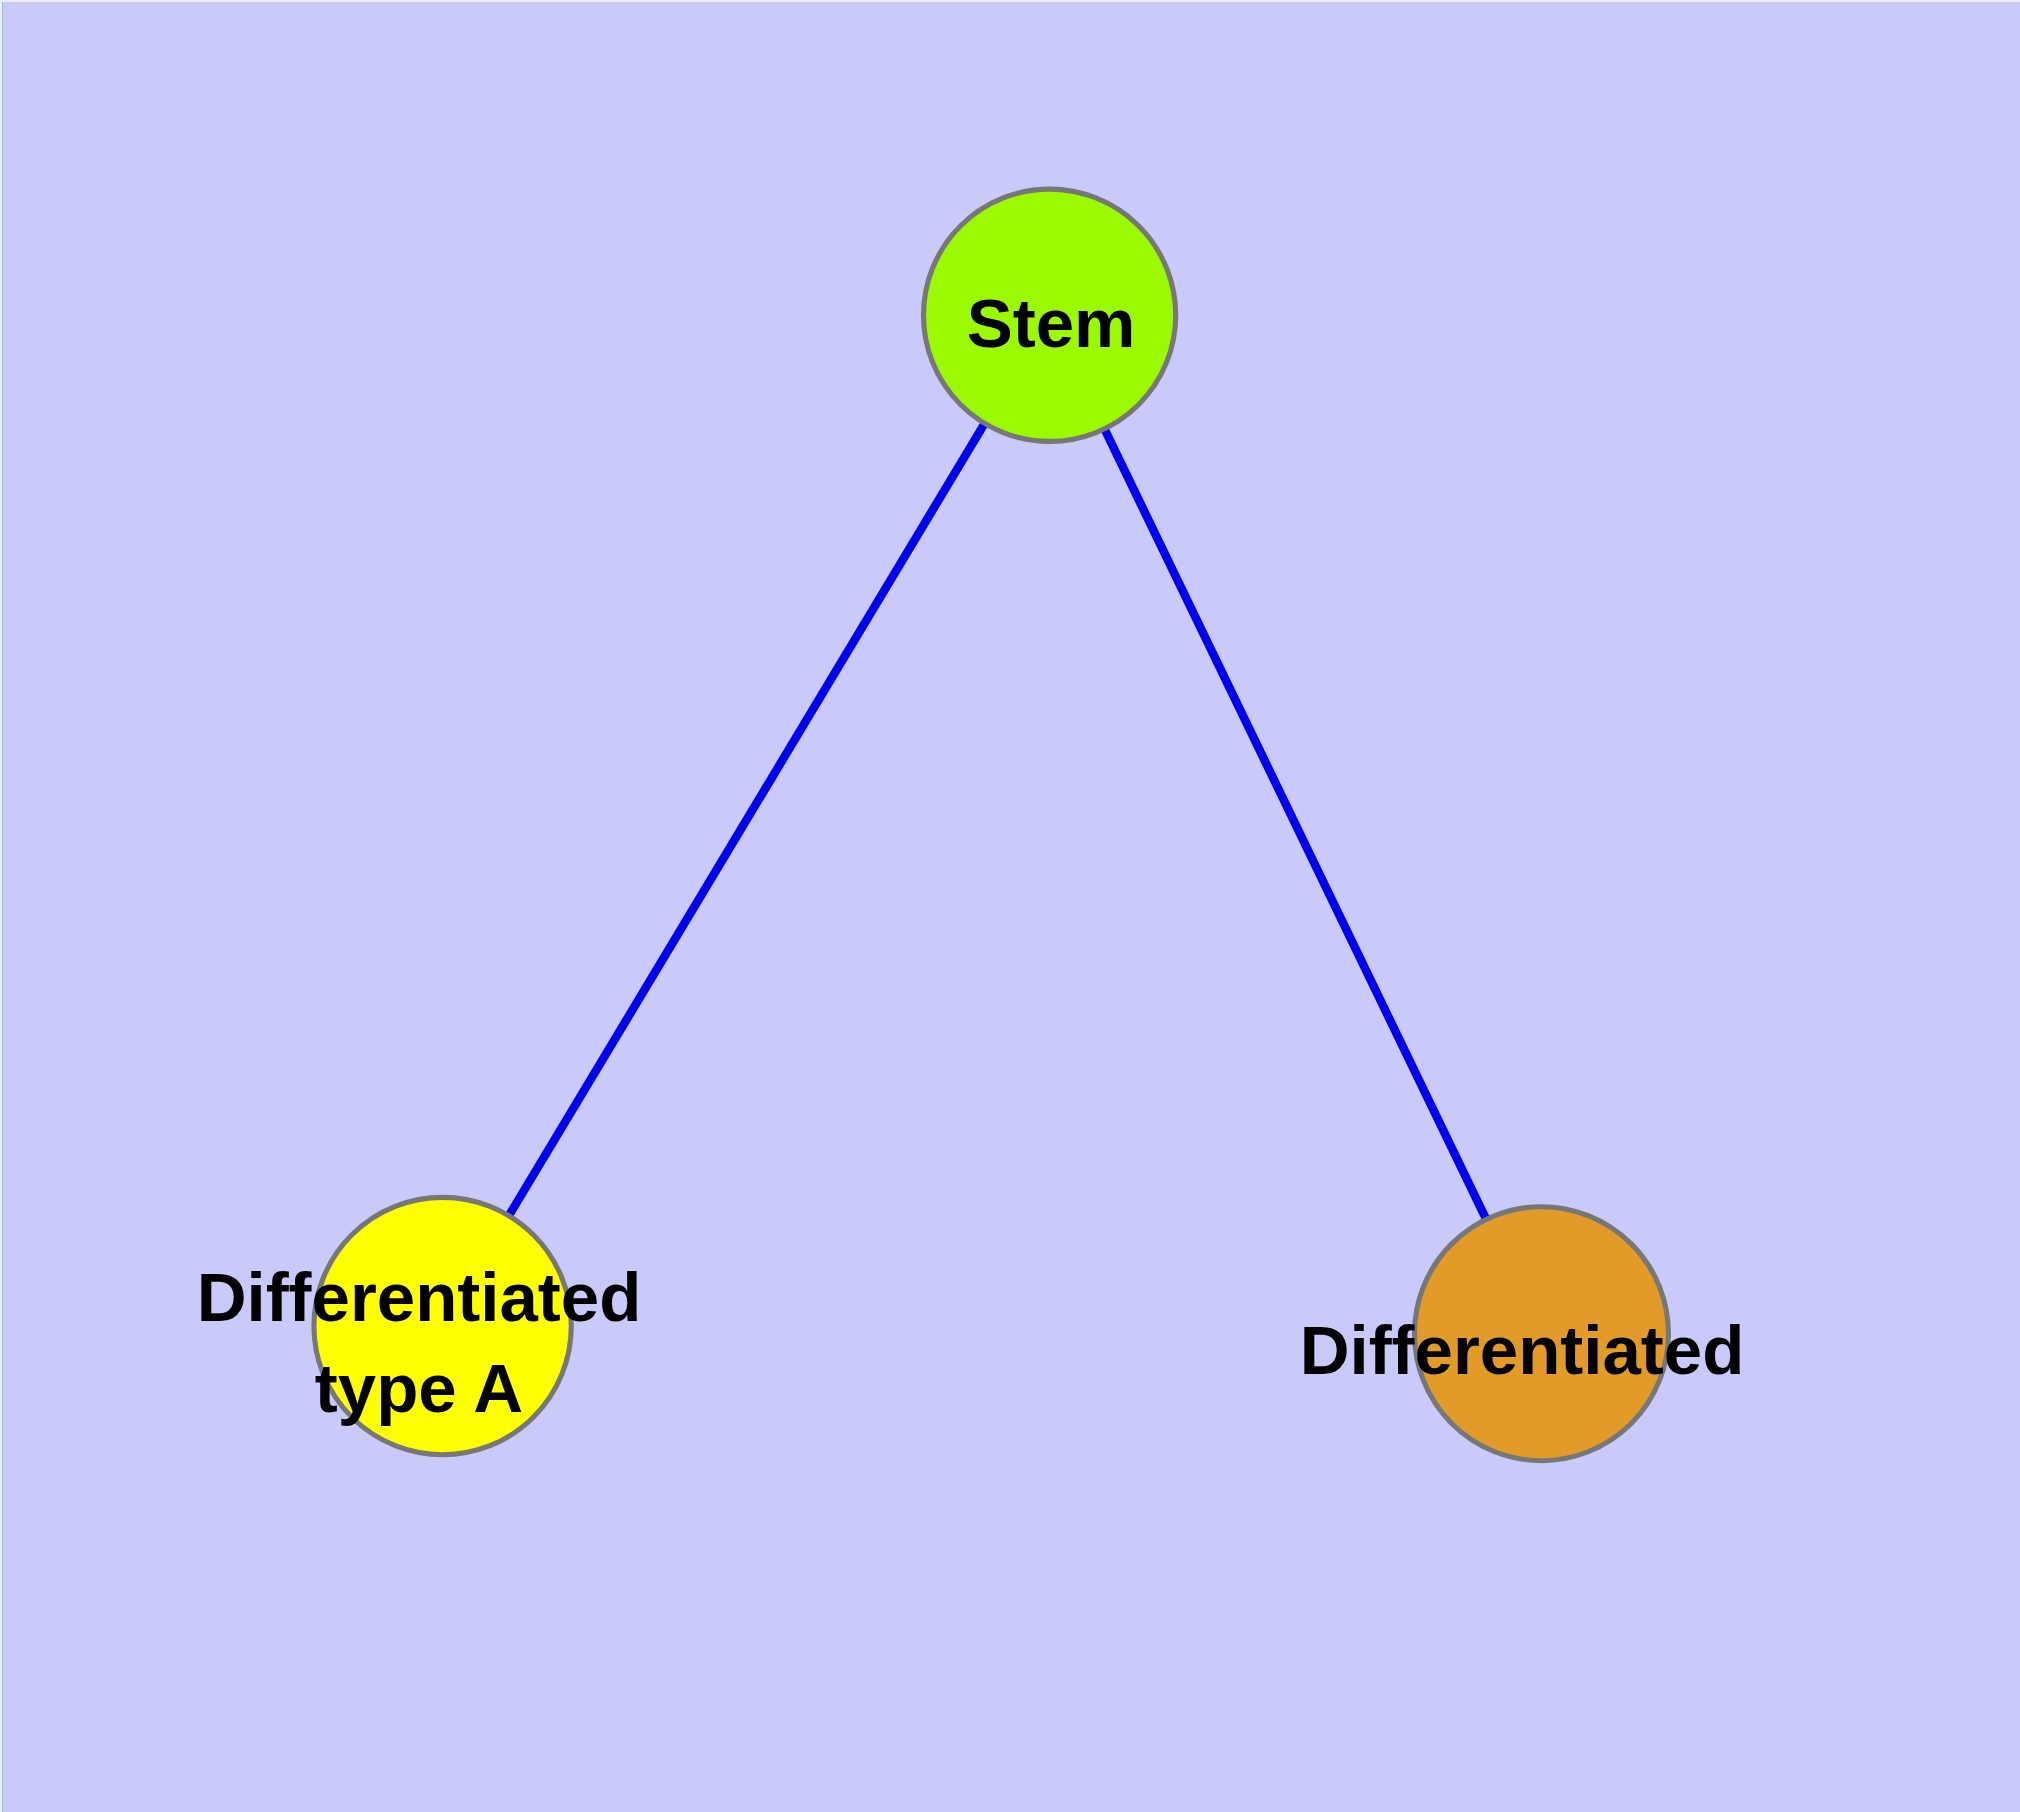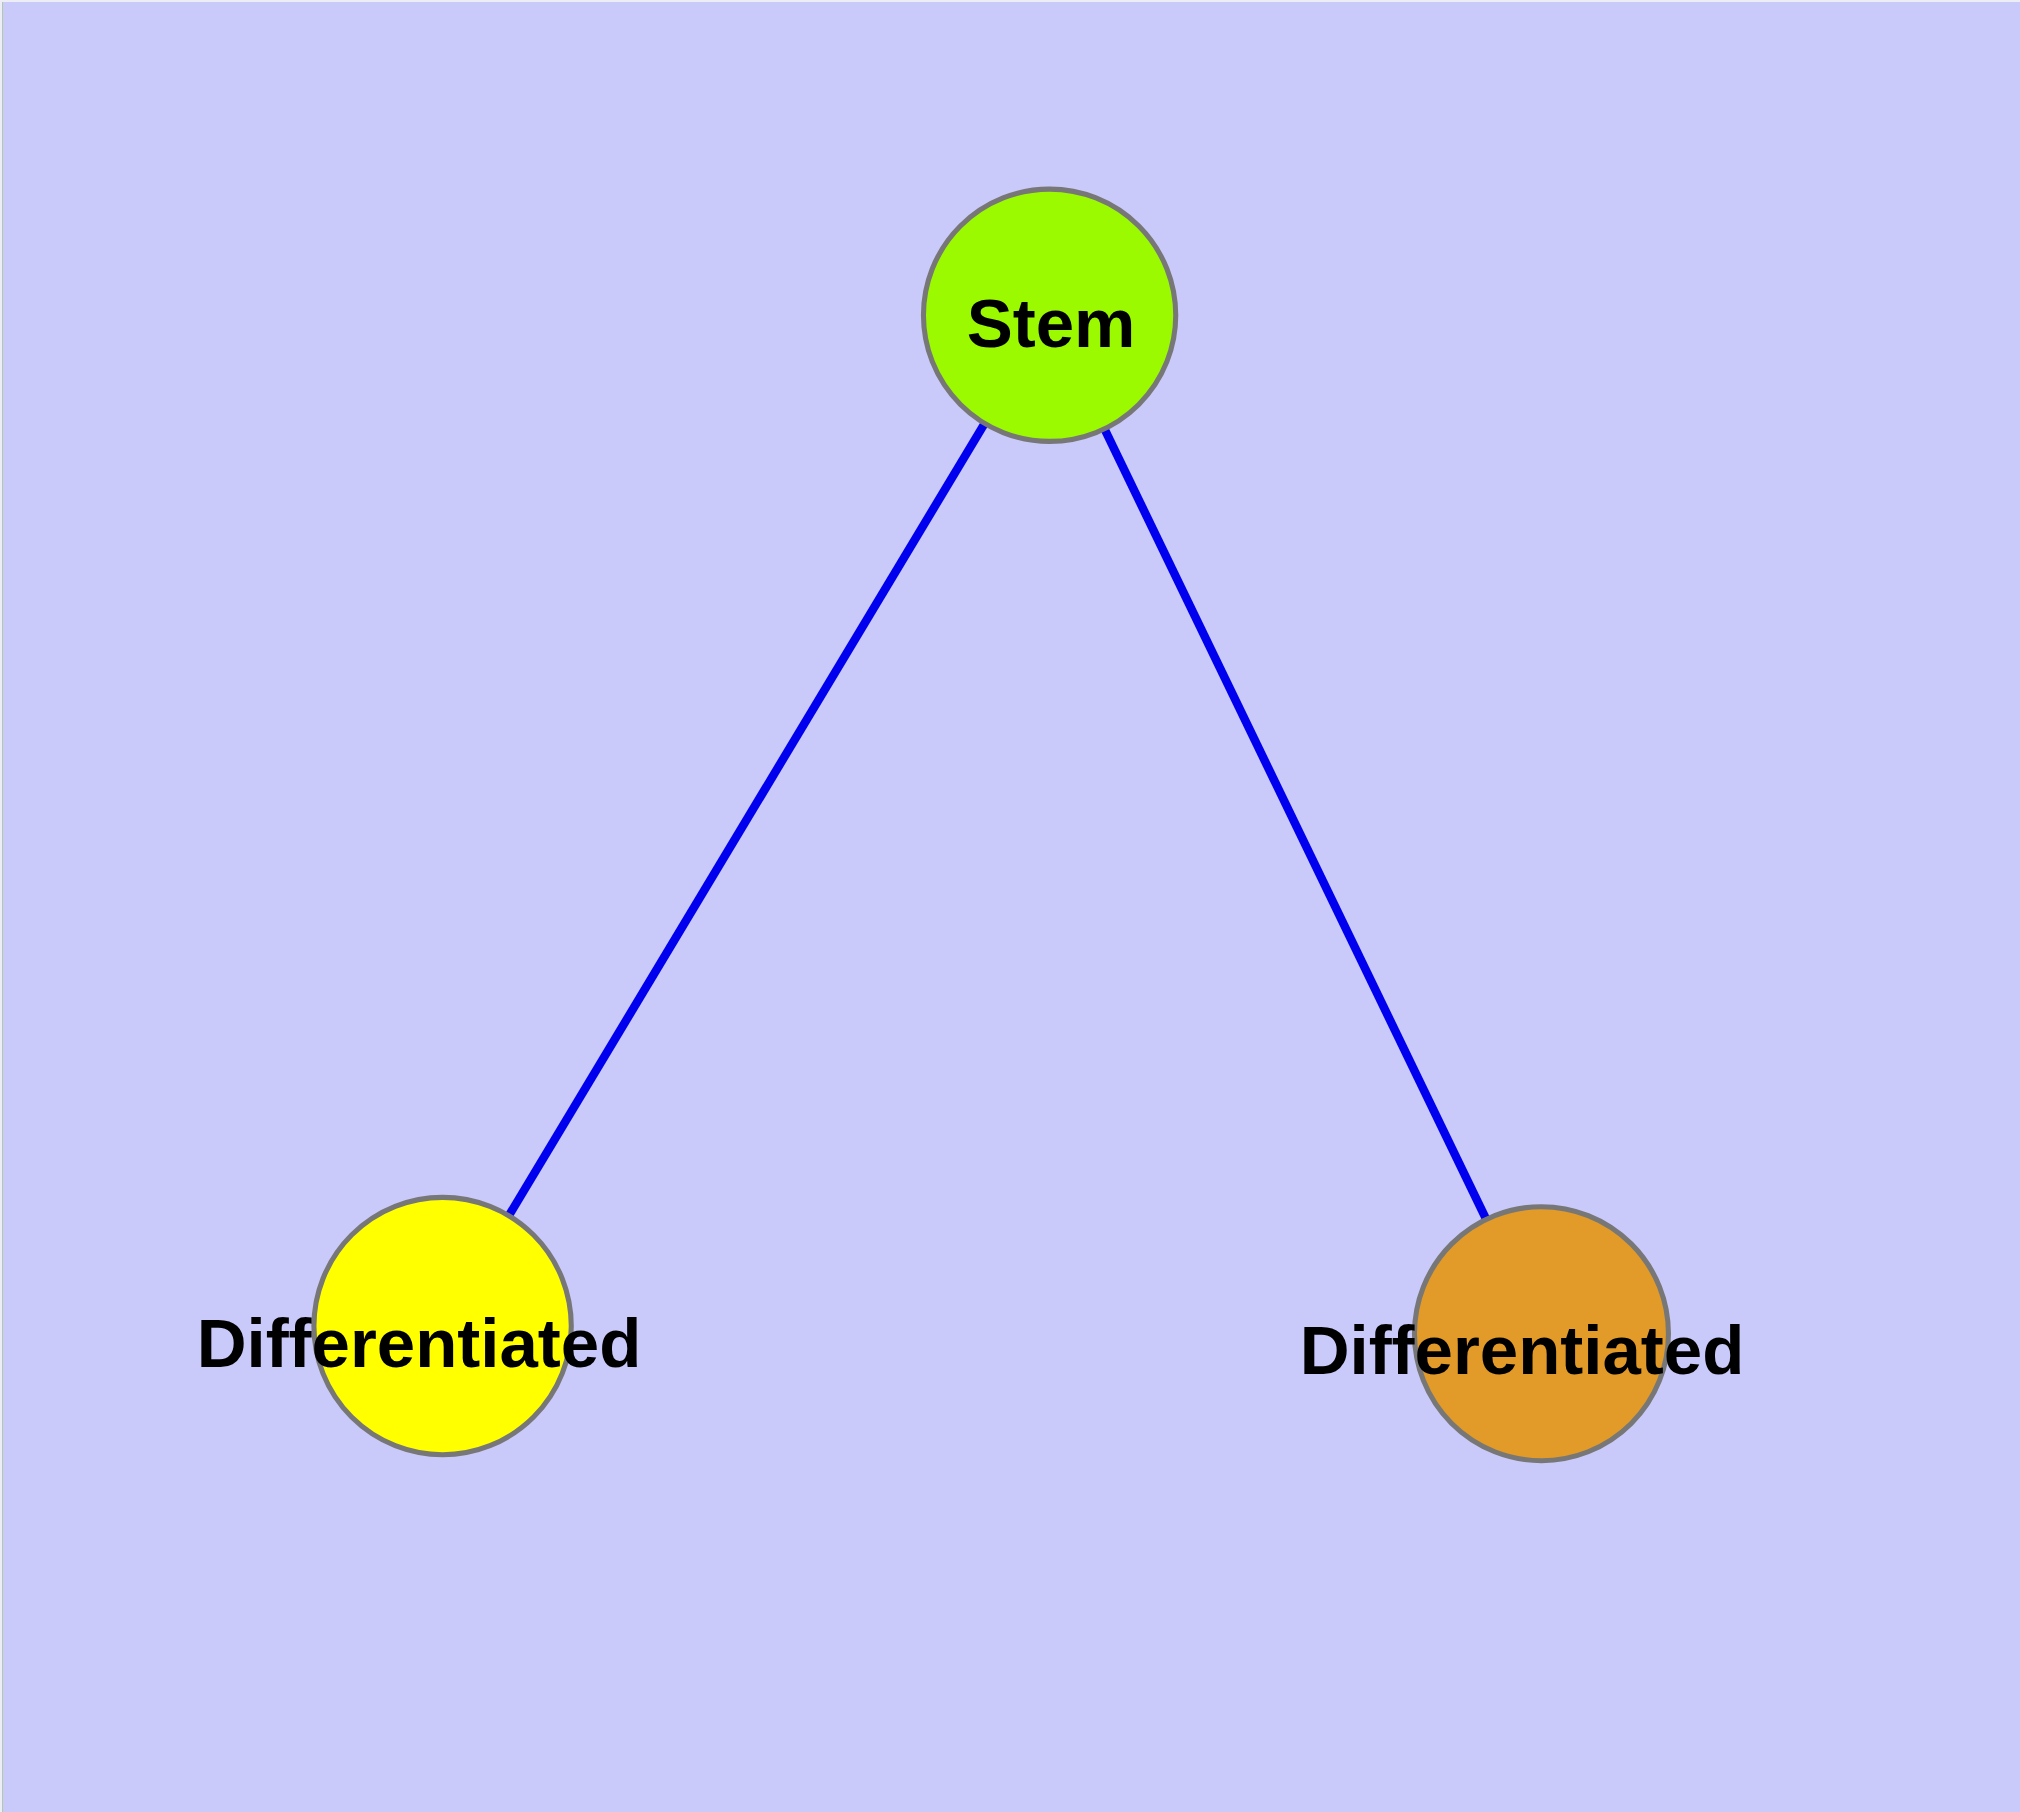--- a/index.html
+++ b/index.html
@@ -34,21 +34,21 @@
     font-size: 69px;
     line-height: 91px;
     white-space: nowrap;
     letter-spacing: 0px;
   }
   .node-label span { display: block; }
 </style>
 </head>
 <body>
 
-<div id="stage" style="background: #84cc16;">
+<div id="stage" style="background: #14b8a6;">
 
   <svg id="graph-svg" viewBox="0 0 2384 2138" xmlns="http://www.w3.org/2000/svg">
 
     <rect x="0" y="0" width="2384" height="2138" fill="#c9c9fa"></rect>
 
     <line x1="1237" y1="370" x2="520" y2="1564" stroke-width="10" stroke="#0000ee"></line>
 
     <line x1="1237" y1="370" x2="1818" y2="1573" stroke-width="10" stroke="#0000ee"></line>
 
     <circle cx="1237" cy="370" r="149" stroke-width="6" fill="#9bfa00" stroke="#777777"></circle>
@@ -57,20 +57,21 @@
 
     <circle cx="1818" cy="1573" r="150" stroke-width="6" fill="#e29a28" stroke="#777777"></circle>
   </svg>
 
   <div class="node-label" style="left:1049px; top:321px;">
     <span>Stem</span>
   </div>
 
   <div class="node-label" style="left:417px; top:1341px;">
     <span>Differentiated</span>
+    <span>type A</span>
   </div>
 
   <div class="node-label" style="left:1520px; top:1348px;">
     <span>Differentiated</span>
   </div>
 
 </div>
 
 
 </body></html>

